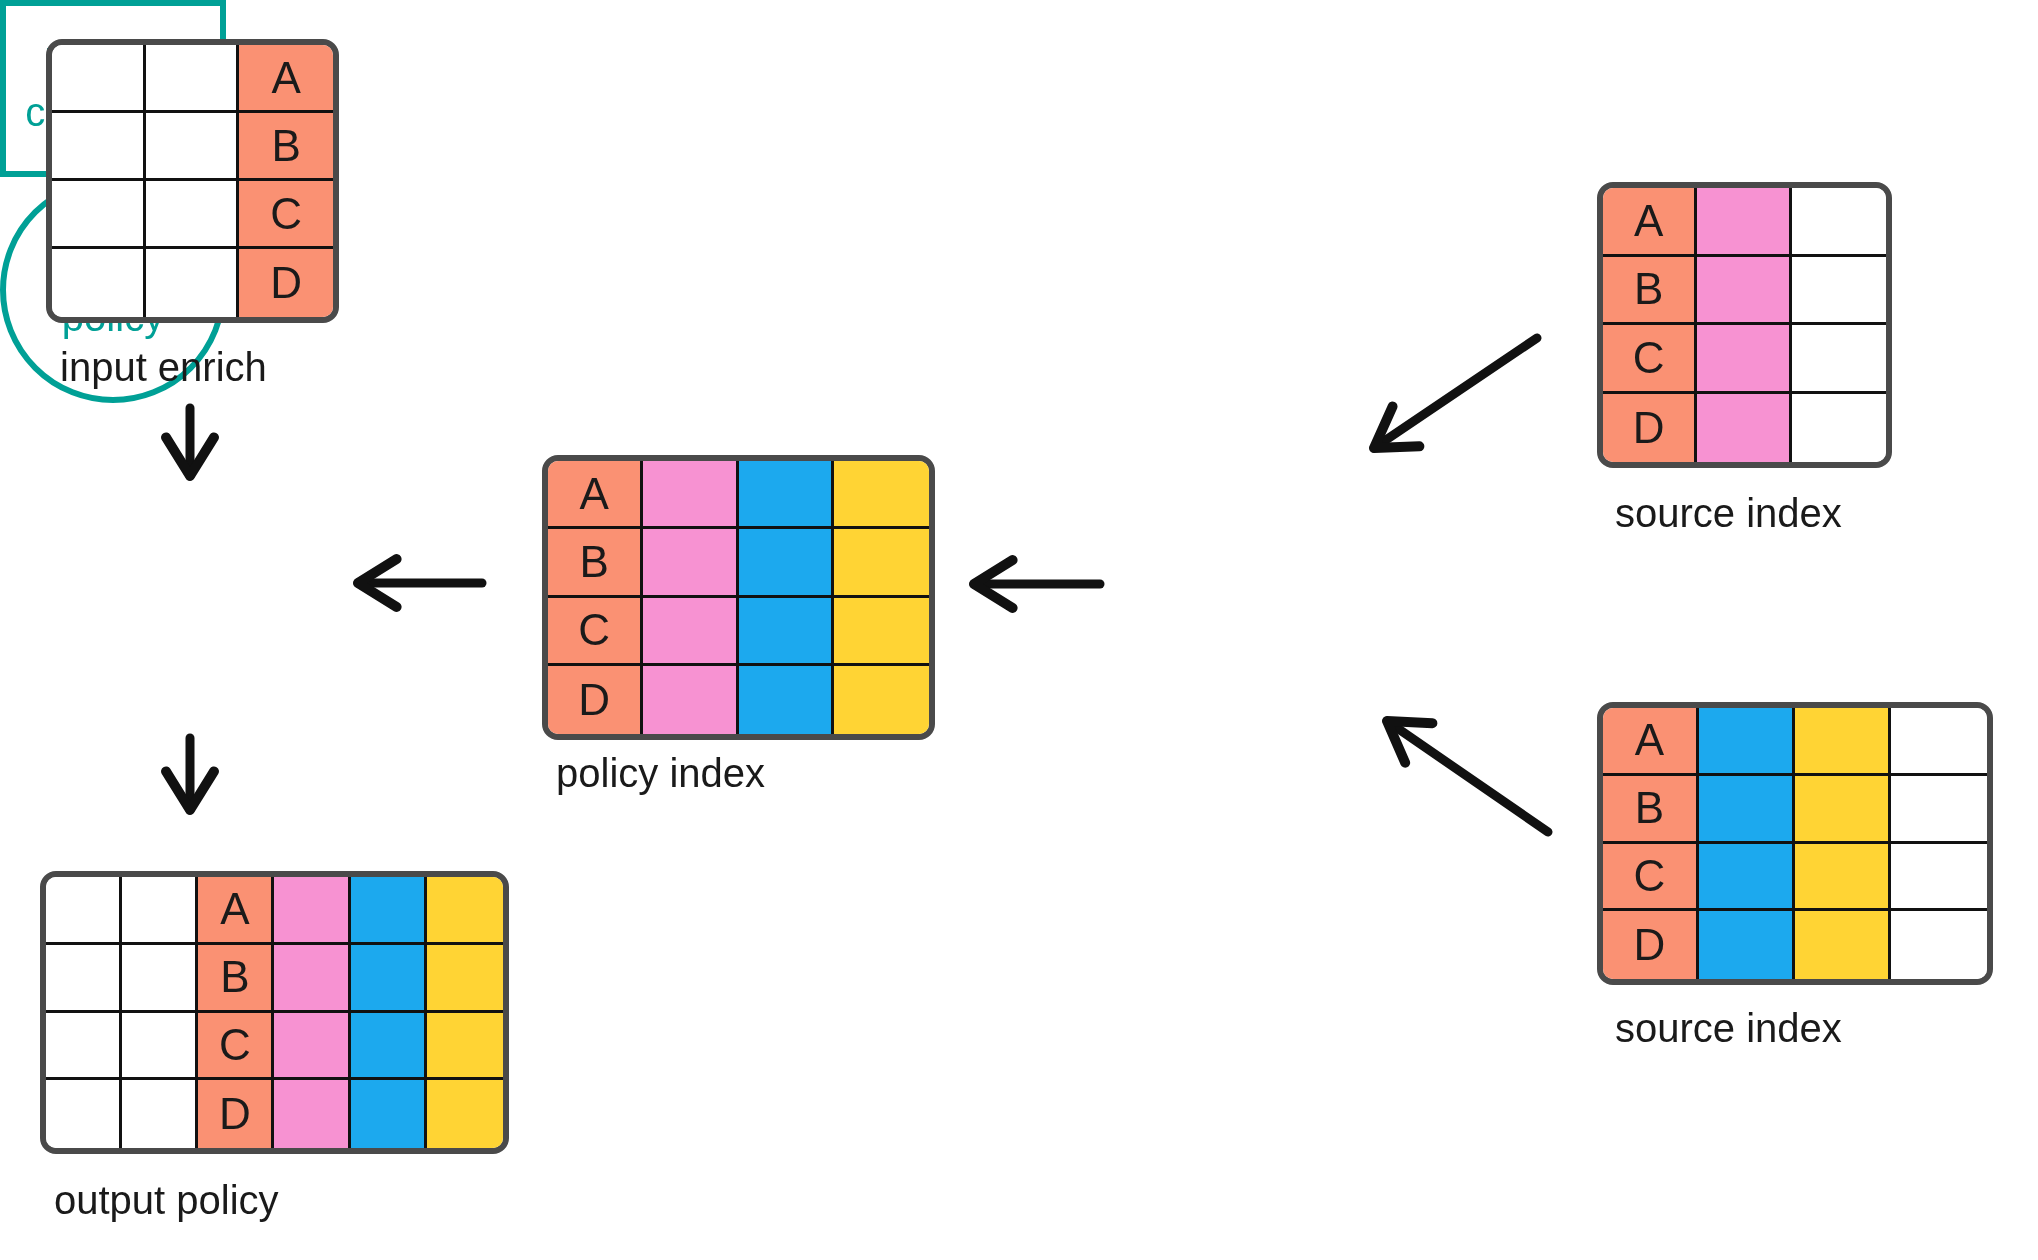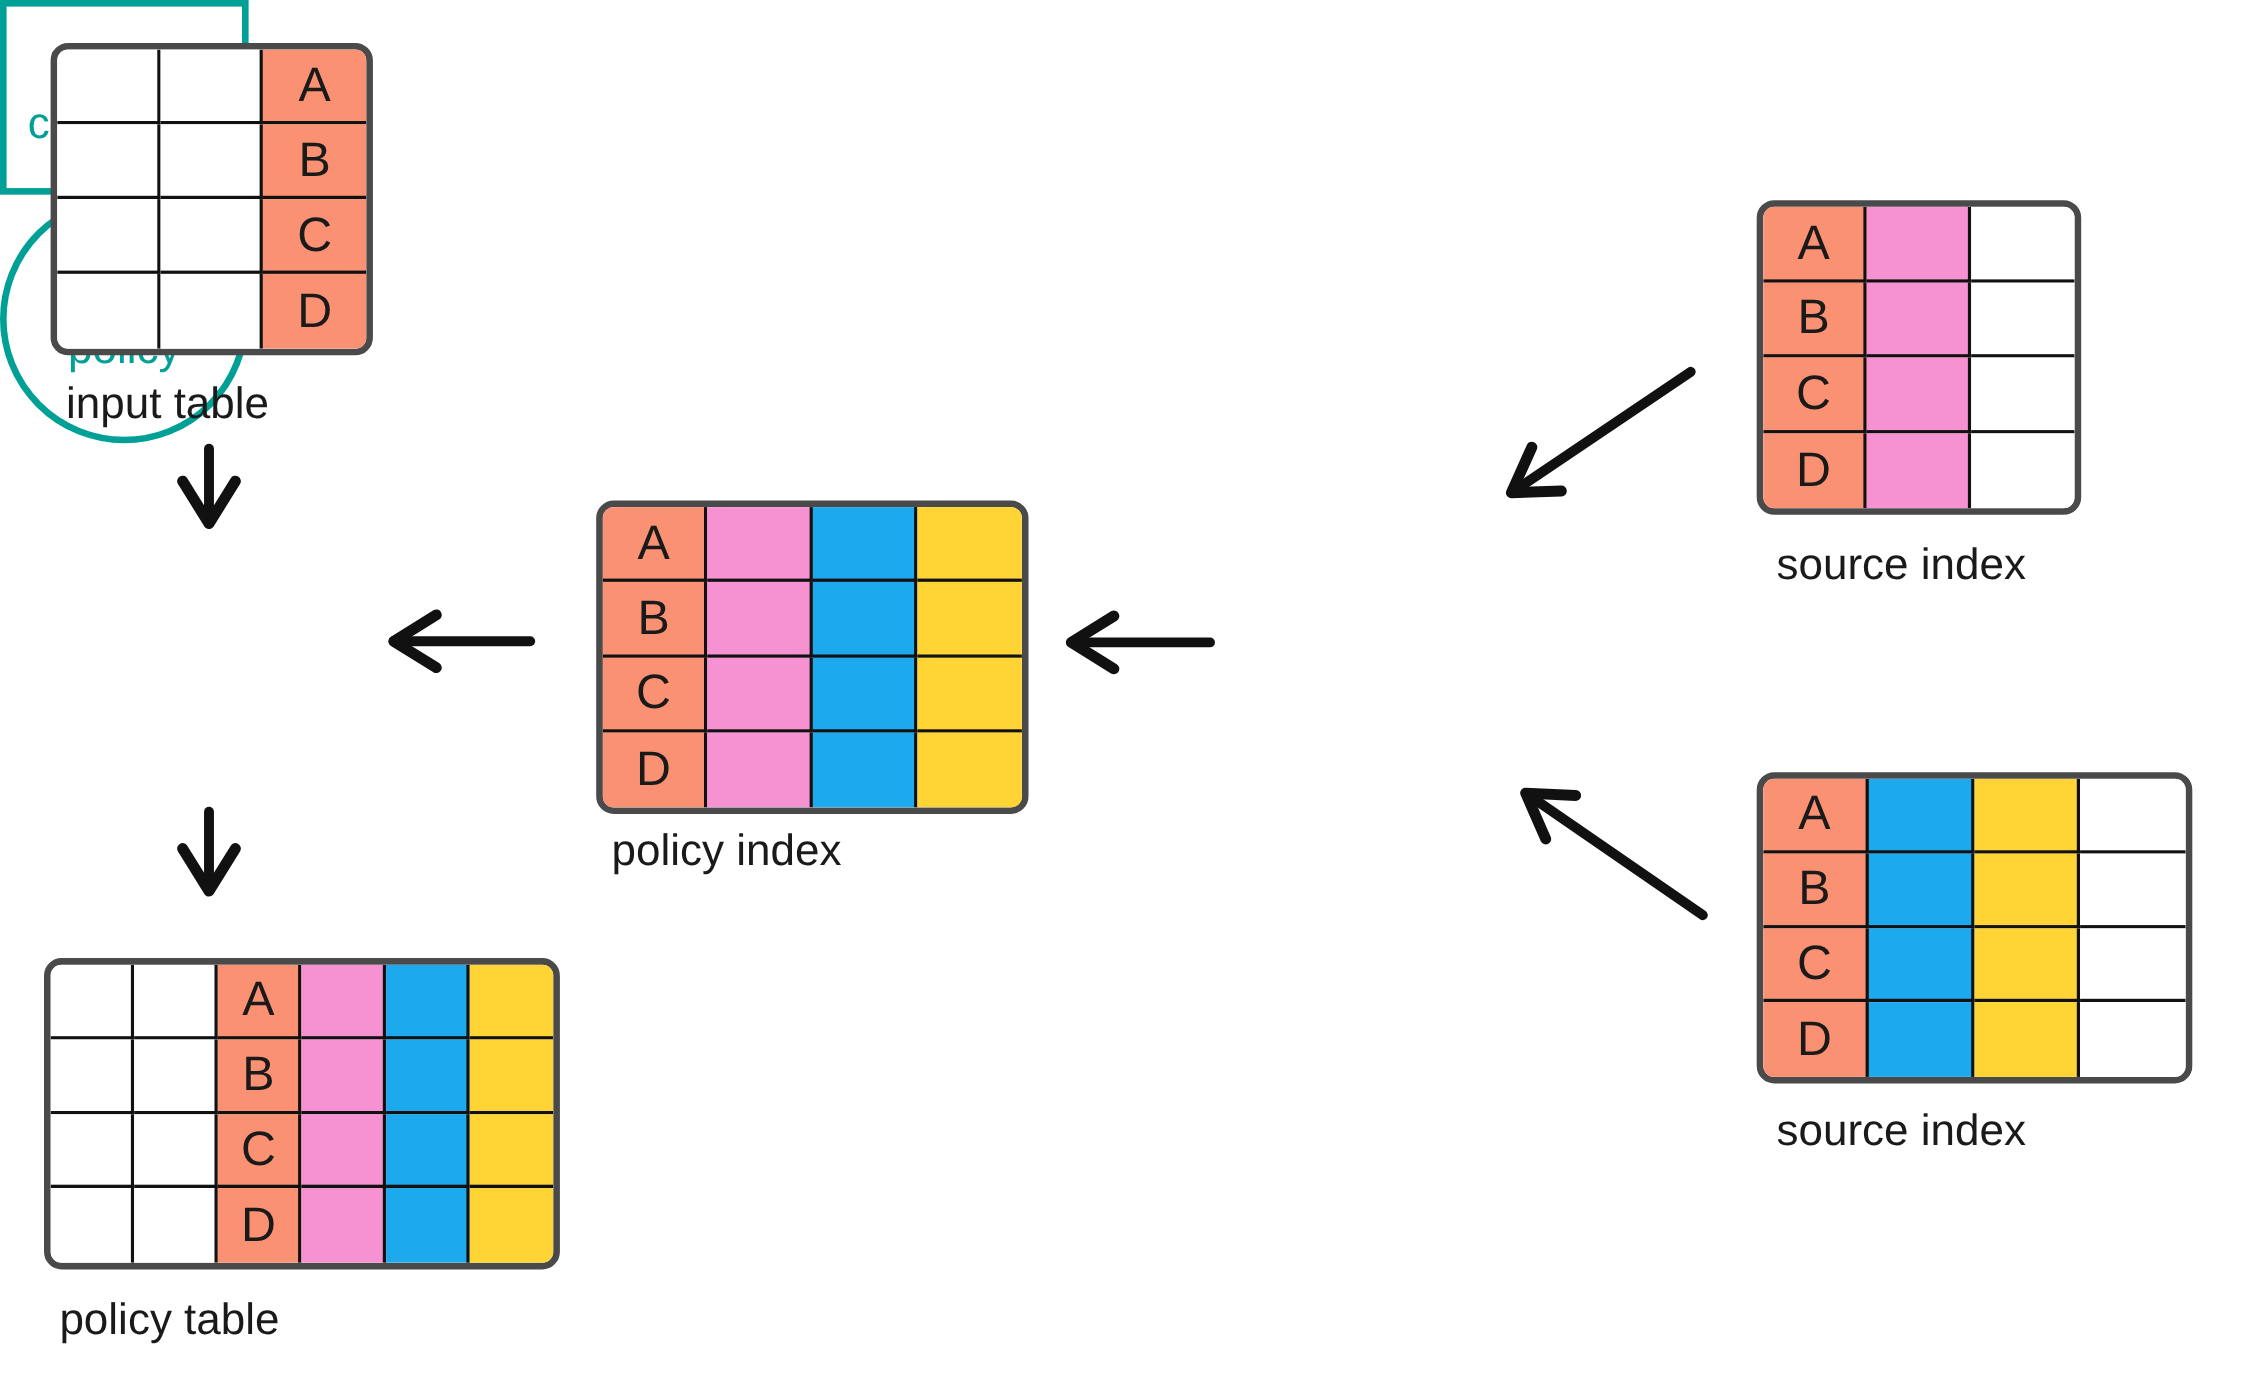--- a/index.html
+++ b/index.html
@@ -65,21 +65,21 @@
         <div class="cell bR bB" style="background: rgb(255, 255, 255);"></div>
         <div class="cell bB" style="background: rgb(250, 145, 115);">B</div>
         <div class="cell bR bB" style="background: rgb(255, 255, 255);"></div>
         <div class="cell bR bB" style="background: rgb(255, 255, 255);"></div>
         <div class="cell bB" style="background: rgb(250, 145, 115);">C</div>
         <div class="cell bR" style="background: rgb(255, 255, 255);"></div>
         <div class="cell bR" style="background: rgb(255, 255, 255);"></div>
         <div class="cell" style="background: rgb(250, 145, 115);">D</div>
       </div>
   </div>
-  <div id="input-table-label" class="lbl">input table</div>
+  <div id="input-table-label" class="lbl">input enrich</div>
 
   <div id="enrich-command">
     <div class="cmd-line1">ENRICH</div>
     <div class="cmd-line2">command</div>
   </div>
 
   <div id="output-table" class="tbl">
     <div class="grid" style="grid-template-columns: repeat(6, 1fr); grid-template-rows: repeat(4, 1fr);">
         <div class="cell bR bB" style="background: rgb(255, 255, 255);"></div>
         <div class="cell bR bB" style="background: rgb(255, 255, 255);"></div>
@@ -100,21 +100,21 @@
         <div class="cell bR bB" style="background: rgb(28, 169, 238);"></div>
         <div class="cell bB" style="background: rgb(255, 212, 52);"></div>
         <div class="cell bR" style="background: rgb(255, 255, 255);"></div>
         <div class="cell bR" style="background: rgb(255, 255, 255);"></div>
         <div class="cell bR" style="background: rgb(250, 145, 115);">D</div>
         <div class="cell bR" style="background: rgb(247, 146, 210);"></div>
         <div class="cell bR" style="background: rgb(28, 169, 238);"></div>
         <div class="cell" style="background: rgb(255, 212, 52);"></div>
       </div>
   </div>
-  <div id="output-table-label" class="lbl">policy table</div>
+  <div id="output-table-label" class="lbl">output policy</div>
 
   <div id="enrich-index" class="tbl">
     <div class="grid" style="grid-template-columns: repeat(4, 1fr); grid-template-rows: repeat(4, 1fr);">
         <div class="cell bR bB" style="background: rgb(250, 145, 115);">A</div>
         <div class="cell bR bB" style="background: rgb(247, 146, 210);"></div>
         <div class="cell bR bB" style="background: rgb(28, 169, 238);"></div>
         <div class="cell bB" style="background: rgb(255, 212, 52);"></div>
         <div class="cell bR bB" style="background: rgb(250, 145, 115);">B</div>
         <div class="cell bR bB" style="background: rgb(247, 146, 210);"></div>
         <div class="cell bR bB" style="background: rgb(28, 169, 238);"></div>

